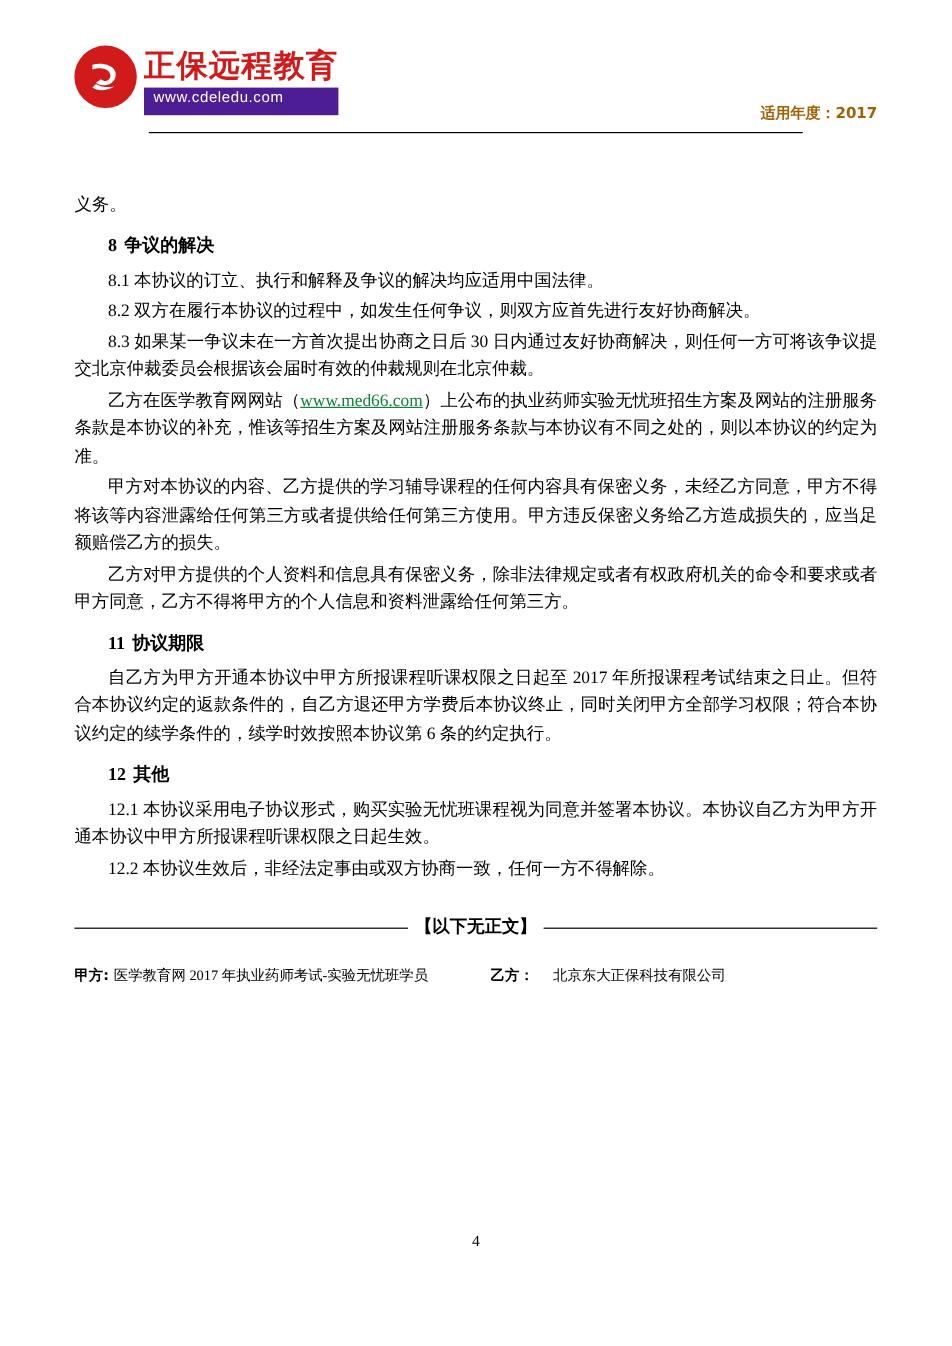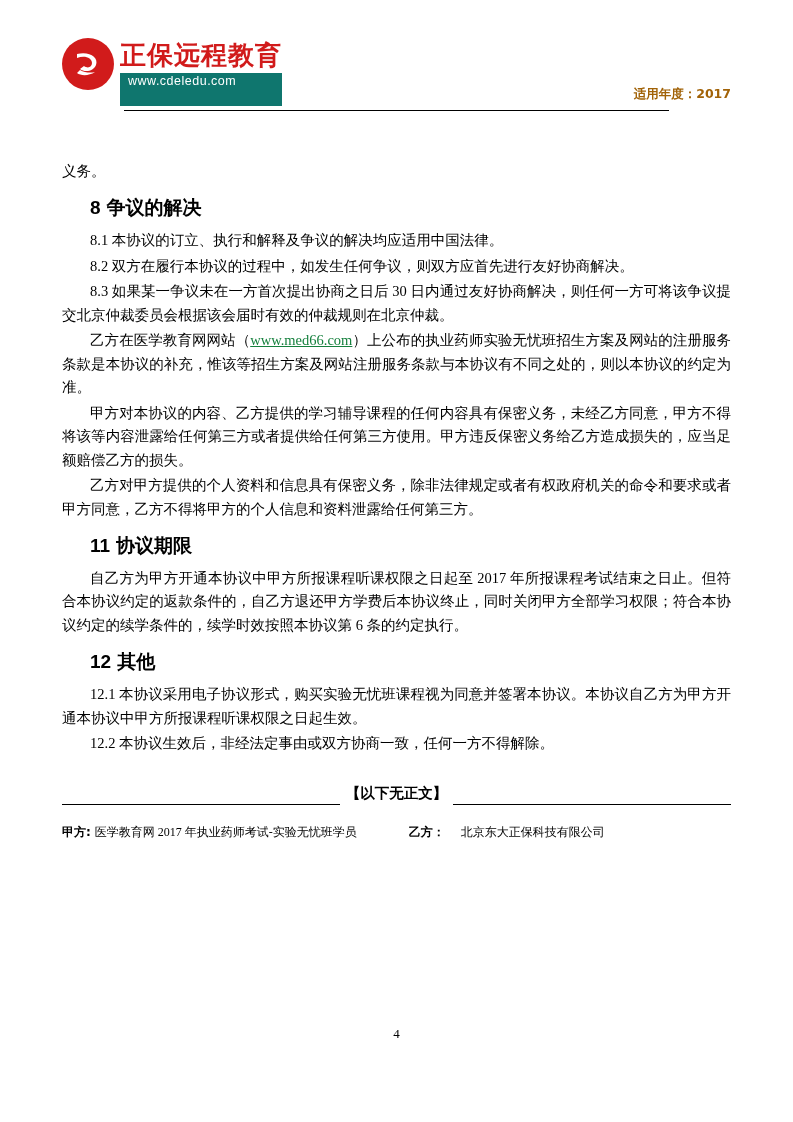--- a/index.html
+++ b/index.html
@@ -62,25 +62,25 @@
   .logo-title {
     color: #d11b1b;
     font-size: 26px;
     font-weight: bold;
     letter-spacing: 1px;
     font-family: "DejaVu Sans", "Liberation Sans", sans-serif;
     line-height: 30px;
   }
   .logo-url {
     margin-top: 3px;
-    background: #0f766e;
+    background: #4c1d95;
     color: #ffffff;
     font-size: 12.5px;
     font-family: "Liberation Sans", sans-serif;
-    padding: 1px 8px 18px 8px;
+    padding: 1px 8px 8px 8px;
     letter-spacing: 0.5px;
     display: inline-block;
   }
   .header-right {
     position: absolute;
     right: 0px;
     top: 86px;
     font-size: 12.5px;
     font-weight: bold;
     font-family: "DejaVu Sans", "Liberation Sans", sans-serif;
@@ -103,35 +103,35 @@
   }
   .para {
     margin: 0 0 2px 0;
     text-align: justify;
     text-justify: inter-ideograph;
   }
   .indent1 { text-indent: 0; }
   .indent2 { text-indent: 28px; }
   .h-sec {
     margin: 10px 0 5px 0;
-    font-size: 19px;
-    font-weight: bold;
-    font-family: Liberation Sans, sans-serif;
+    font-size: 15px;
+    font-weight: bold;
+    font-family: Liberation Serif, serif;
     text-indent: 28px;
   }
   .h-sec .num { margin-right: 6px; }
   .link {
     color: #15803d;
     text-decoration: underline;
   }
 
   
   .divider-row {
     display: flex;
-    align-items: flex-end;
+    align-items: center;
     margin: 26px 0 18px 0;
   }
   .divider-row .line {
     flex: 1 1 auto;
     border-top: 1px solid #000;
     height: 0;
   }
   .divider-row .label {
     flex: 0 0 auto;
     padding: 0 6px;

